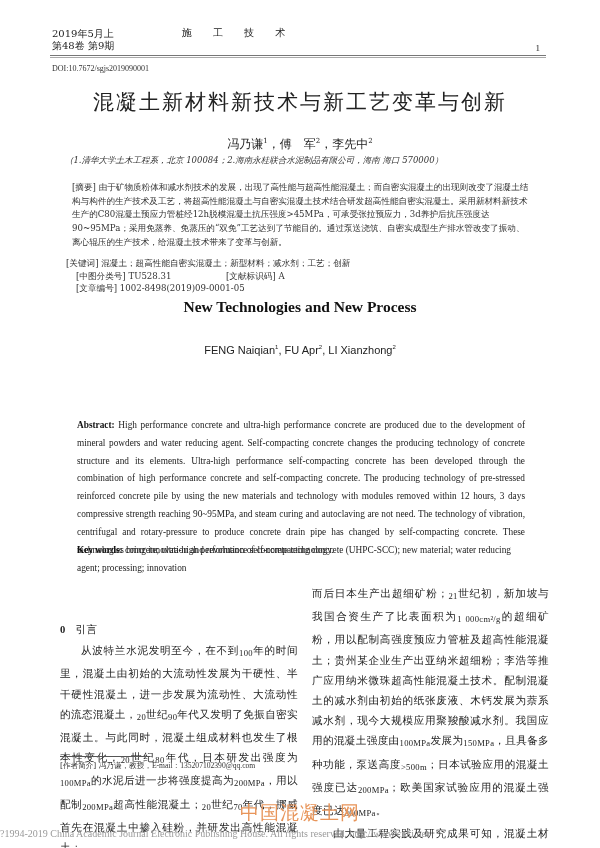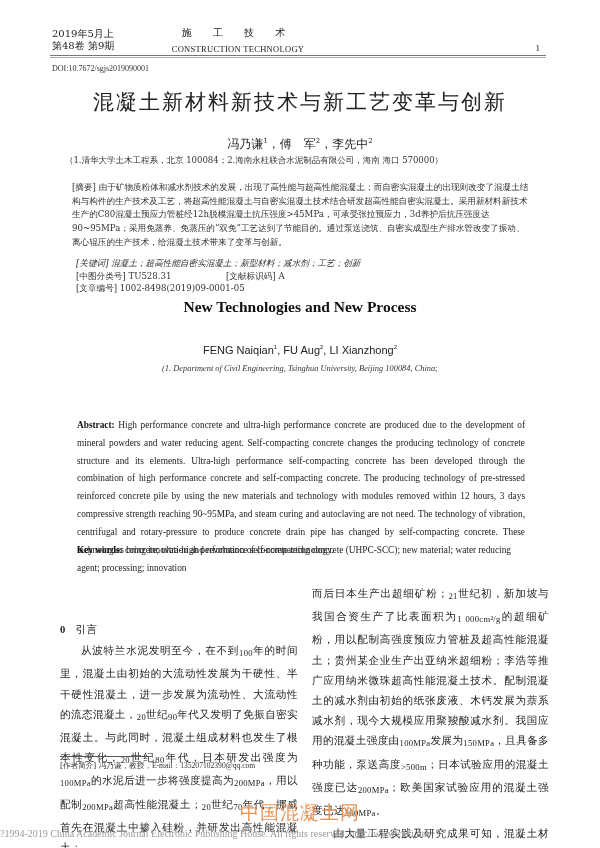--- a/index.html
+++ b/index.html
@@ -11,23 +11,23 @@
   .hdr-center .cn { letter-spacing:9px; font-size:10px; }
   .hdr-center .en { font-family:"Liberation Serif", serif; font-size:8.5px; letter-spacing:0.3px; margin-top:4px; }
   .hdr-page { right:60px; top:43px; font-size:9px; font-family:"Liberation Serif", serif; }
   .hdr-rule { left:50px; width:496px; top:55px; height:0; border-top:1px solid #777; }
   .hdr-rule2 { left:50px; width:496px; top:57px; height:0; border-top:1px solid #aaa; }
   .doi { left:52px; top:64px; font-size:8px; font-family:"Liberation Serif", serif; color:#333; }
   .title-cn { left:0; width:600px; top:88px; text-align:center; font-family:Liberation Mono, monospace;
               font-size:21px; letter-spacing:2px; color:#222; }
   .authors-cn { left:0; width:600px; top:136px; text-align:center; font-size:12px; color:#222; }
   .authors-cn sup { font-size:7px; }
-  .affil-cn { left:0; width:508px; top:155px; text-align:center; font-size:8.5px; color:#333; }
+  .affil-cn { left:0; width:508px; top:155px; text-align:center; font-size:8.5px; color:#333;font-style:italic; }
   .abs-cn { left:72px; width:460px; top:181px; font-size:8.6px; line-height:13.7px; color:#333; }
-  .kw-cn { left:76px; width:460px; top:256px; font-size:8.6px; line-height:14px; color:#333;font-style:italic; }
+  .kw-cn { left:66px; width:460px; top:256px; font-size:8.6px; line-height:14px; color:#333; }
   .cls-row { left:76px; width:460px; top:271px; font-size:8.6px; color:#333; }
   .cls-row span.blk { display:inline-block; }
   .title-en { left:0; width:600px; top:296px; text-align:center; font-family:"Liberation Serif", serif;
               font-weight:bold; font-size:15.5px; line-height:22px; color:#111; }
   .authors-en { left:0; width:600px; top:344px; text-align:center; font-family:"Liberation Sans", sans-serif; font-size:11px; color:#222; }
   .authors-en sup { font-size:6px; }
   .affil-en { left:0; width:600px; top:361px; text-align:center; font-family:"Liberation Serif", serif;
               font-style:italic; font-size:8.4px; line-height:15px; color:#333; }
   .abs-en { left:77px; width:448px; top:417px; font-family:"Liberation Serif", serif; font-size:9.3px;
             line-height:17.8px; text-align:justify; color:#222; }
@@ -50,21 +50,20 @@
 </style>
 </head>
 <body>
 
 <div class="abs hdr-left">
   <div>2019年5月上</div>
   <div>第48卷 第9期</div>
 </div>
 <div class="abs hdr-center">
   <div class="cn">施 工 技 术</div>
-  <div class="en">CONSTRUCTION TECHNOLOGY</div>
 </div>
 <div class="abs hdr-page">1</div>
 <div class="abs hdr-rule"></div>
 <div class="abs hdr-rule2"></div>
 
 <div class="abs doi">DOI:10.7672/sgjs2019090001</div>
 
 <div class="abs title-cn">混凝土新材料新技术与新工艺变革与创新</div>
 
 <div class="abs authors-cn">
@@ -81,24 +80,23 @@
   <span>混凝土；超高性能自密实混凝土；新型材料；减水剂；工艺；创新</span>
 </div>
 <div class="abs cls-row">
   <span class="blk" style="width:150px"><span>[中图分类号]</span> <span>TU528.31</span></span><span class="blk" style="width:155px"><span>[文献标识码]</span> <span>A</span></span><span class="blk"><span>[文章编号]</span> <span>1002-8498(2019)09-0001-05</span></span>
 </div>
 
 <div class="abs title-en">
   <div>New Technologies and New Process</div>
 </div>
 <div class="abs authors-en">
-  <span>FENG Naiqian</span><sup>1</sup>, <span>FU Aug</span><sup>2</sup>, <span>LI Xianzhong</span><sup>2</sup>
+  <span>FENG Naiqian</span><sup>1</sup>, <span>FU Apr</span><sup>2</sup>, <span>LI Xianzhong</span><sup>2</sup>
 </div>
 <div class="abs affil-en">
-  <div>(1. Department of Civil Engineering, Tsinghua University, Beijing 100084, China;</div>
 </div>
 
 <div class="abs abs-en">
   <b>Abstract:</b>
   <span>High performance concrete and ultra-high performance concrete are produced due to the development of mineral powders and water reducing agent. Self-compacting concrete changes the producing technology of concrete structure and its elements. Ultra-high performance self-compacting concrete has been developed through the combination of high performance concrete and self-compacting concrete. The producing technology of pre-stressed reinforced concrete pile by using the new materials and technology with modules removed within 12 hours, 3 days compressive strength reaching 90~95MPa, and steam curing and autoclaving are not need. The technology of vibration, centrifugal and rotary-pressure to produce concrete drain pipe has changed by self-compacting concrete. These technologies bring innovation and revolution of concrete technology.</span>
 </div>
 <div class="abs kw-en">
   <b>Key words:</b>
   <span>concrete; ultra-high performance self-compacting concrete (UHPC-SCC); new material; water reducing agent; processing; innovation</span>
 </div>

